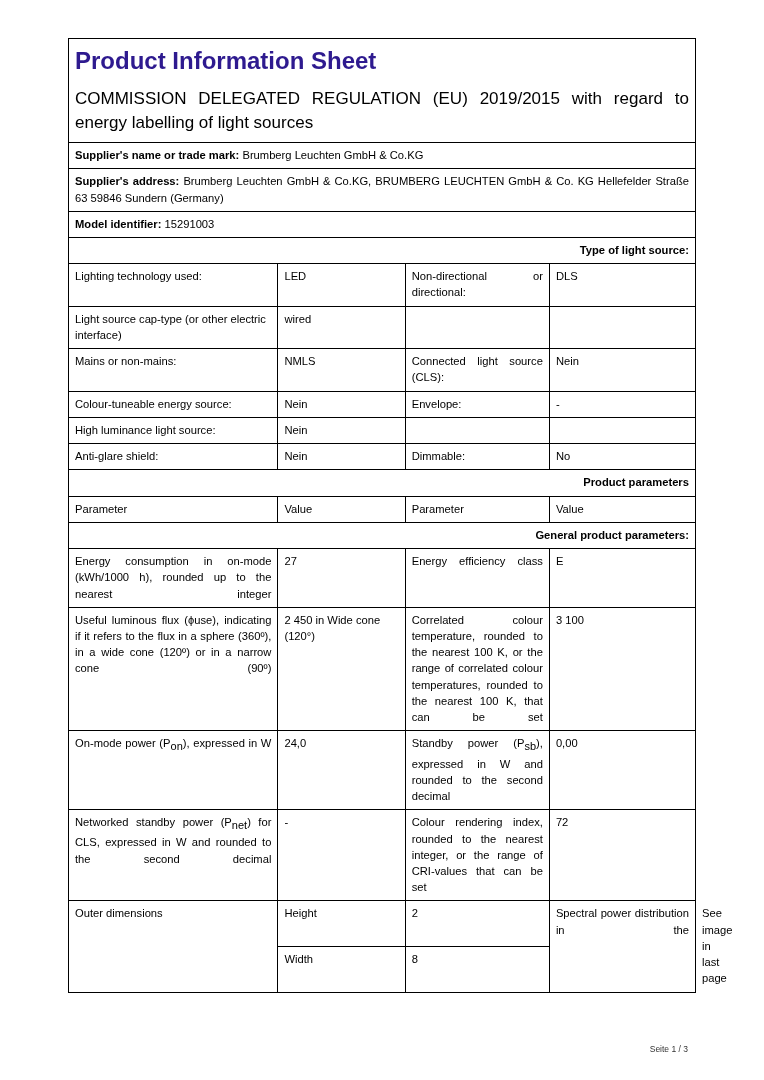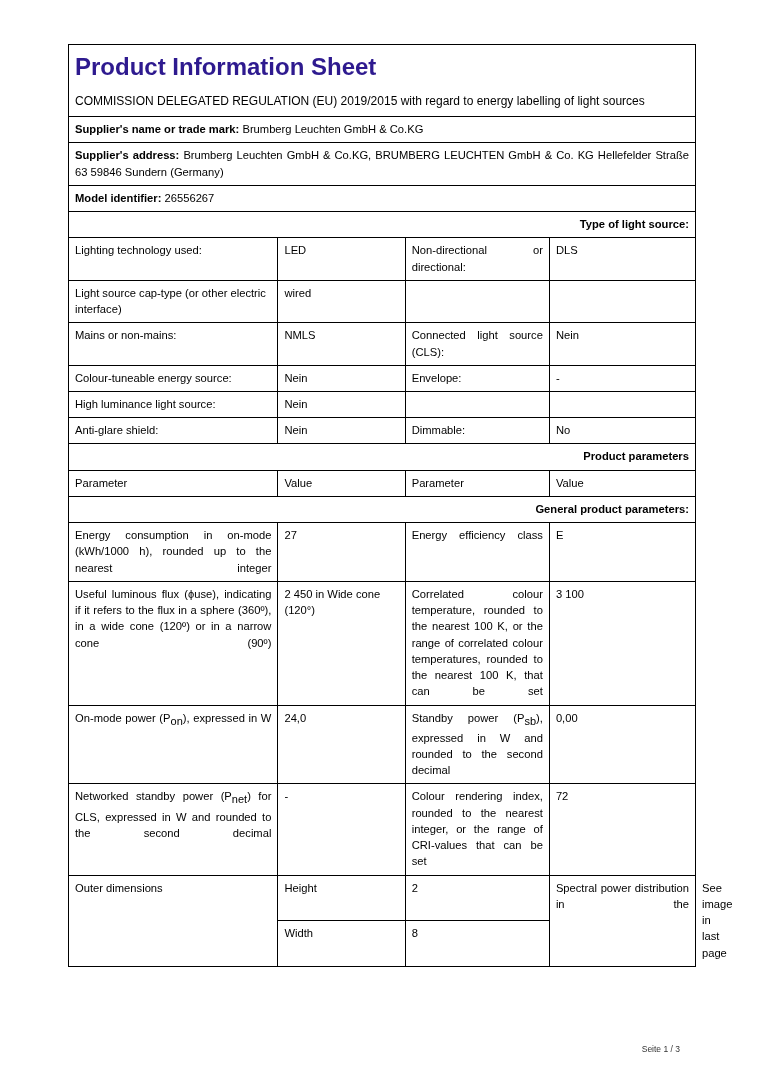--- a/index.html
+++ b/index.html
@@ -35,45 +35,44 @@
   table.sheet td {
     border: 1px solid #000000;
     vertical-align: top;
     padding: 4px 6px 5px 6px;
     font-size: 11.2px;
     line-height: 1.45;
   }
   .outer-box {
     border: 1px solid #000000;
     border-bottom: none;
-    margin-top: 6px;
   }
   .titlewrap {
     border-bottom: 1px solid #000000;
   }
   .subtitle {
-    font-size: 12px;
+    font-size: 17px;
     line-height: 1.45;
     padding: 5px 6px 6px 6px;
     text-align: justify;
   }
   .b { font-weight: bold; text-align: right; }
   .just { text-align: justify; }
   .center { }
   .section-head {
     text-align: right;
     font-weight: bold;
   }
   sub {
     font-size: 11px;
     vertical-align: sub;
   }
   .footer {
     position: absolute;
-    right: 16px;
+    right: 8px;
     top: 1006px;
     width: 628px;
     text-align: right;
     font-size: 8.5px;
     color: #333333;
   }
   .noborder-top { border-top: none !important; }
   .justify-spread {
     text-align: justify;
     text-align-last: justify;
@@ -110,21 +109,21 @@
       <tr>
         <td colspan="4" class="just">
           <span class="b">Supplier's address:</span>
           <span>Brumberg Leuchten GmbH &amp; Co.KG, BRUMBERG LEUCHTEN GmbH &amp; Co. KG Hellefelder Straße 63 59846 Sundern (Germany)</span>
         </td>
       </tr>
 
       <tr>
         <td colspan="4">
           <span class="b">Model identifier:</span>
-          <span>26556267</span>
+          <span>15291003</span>
         </td>
       </tr>
 
       <tr>
         <td colspan="4" class="b">Type of light source:</td>
       </tr>
 
       <tr>
         <td>Lighting technology used:</td>
         <td class="center">LED</td>

